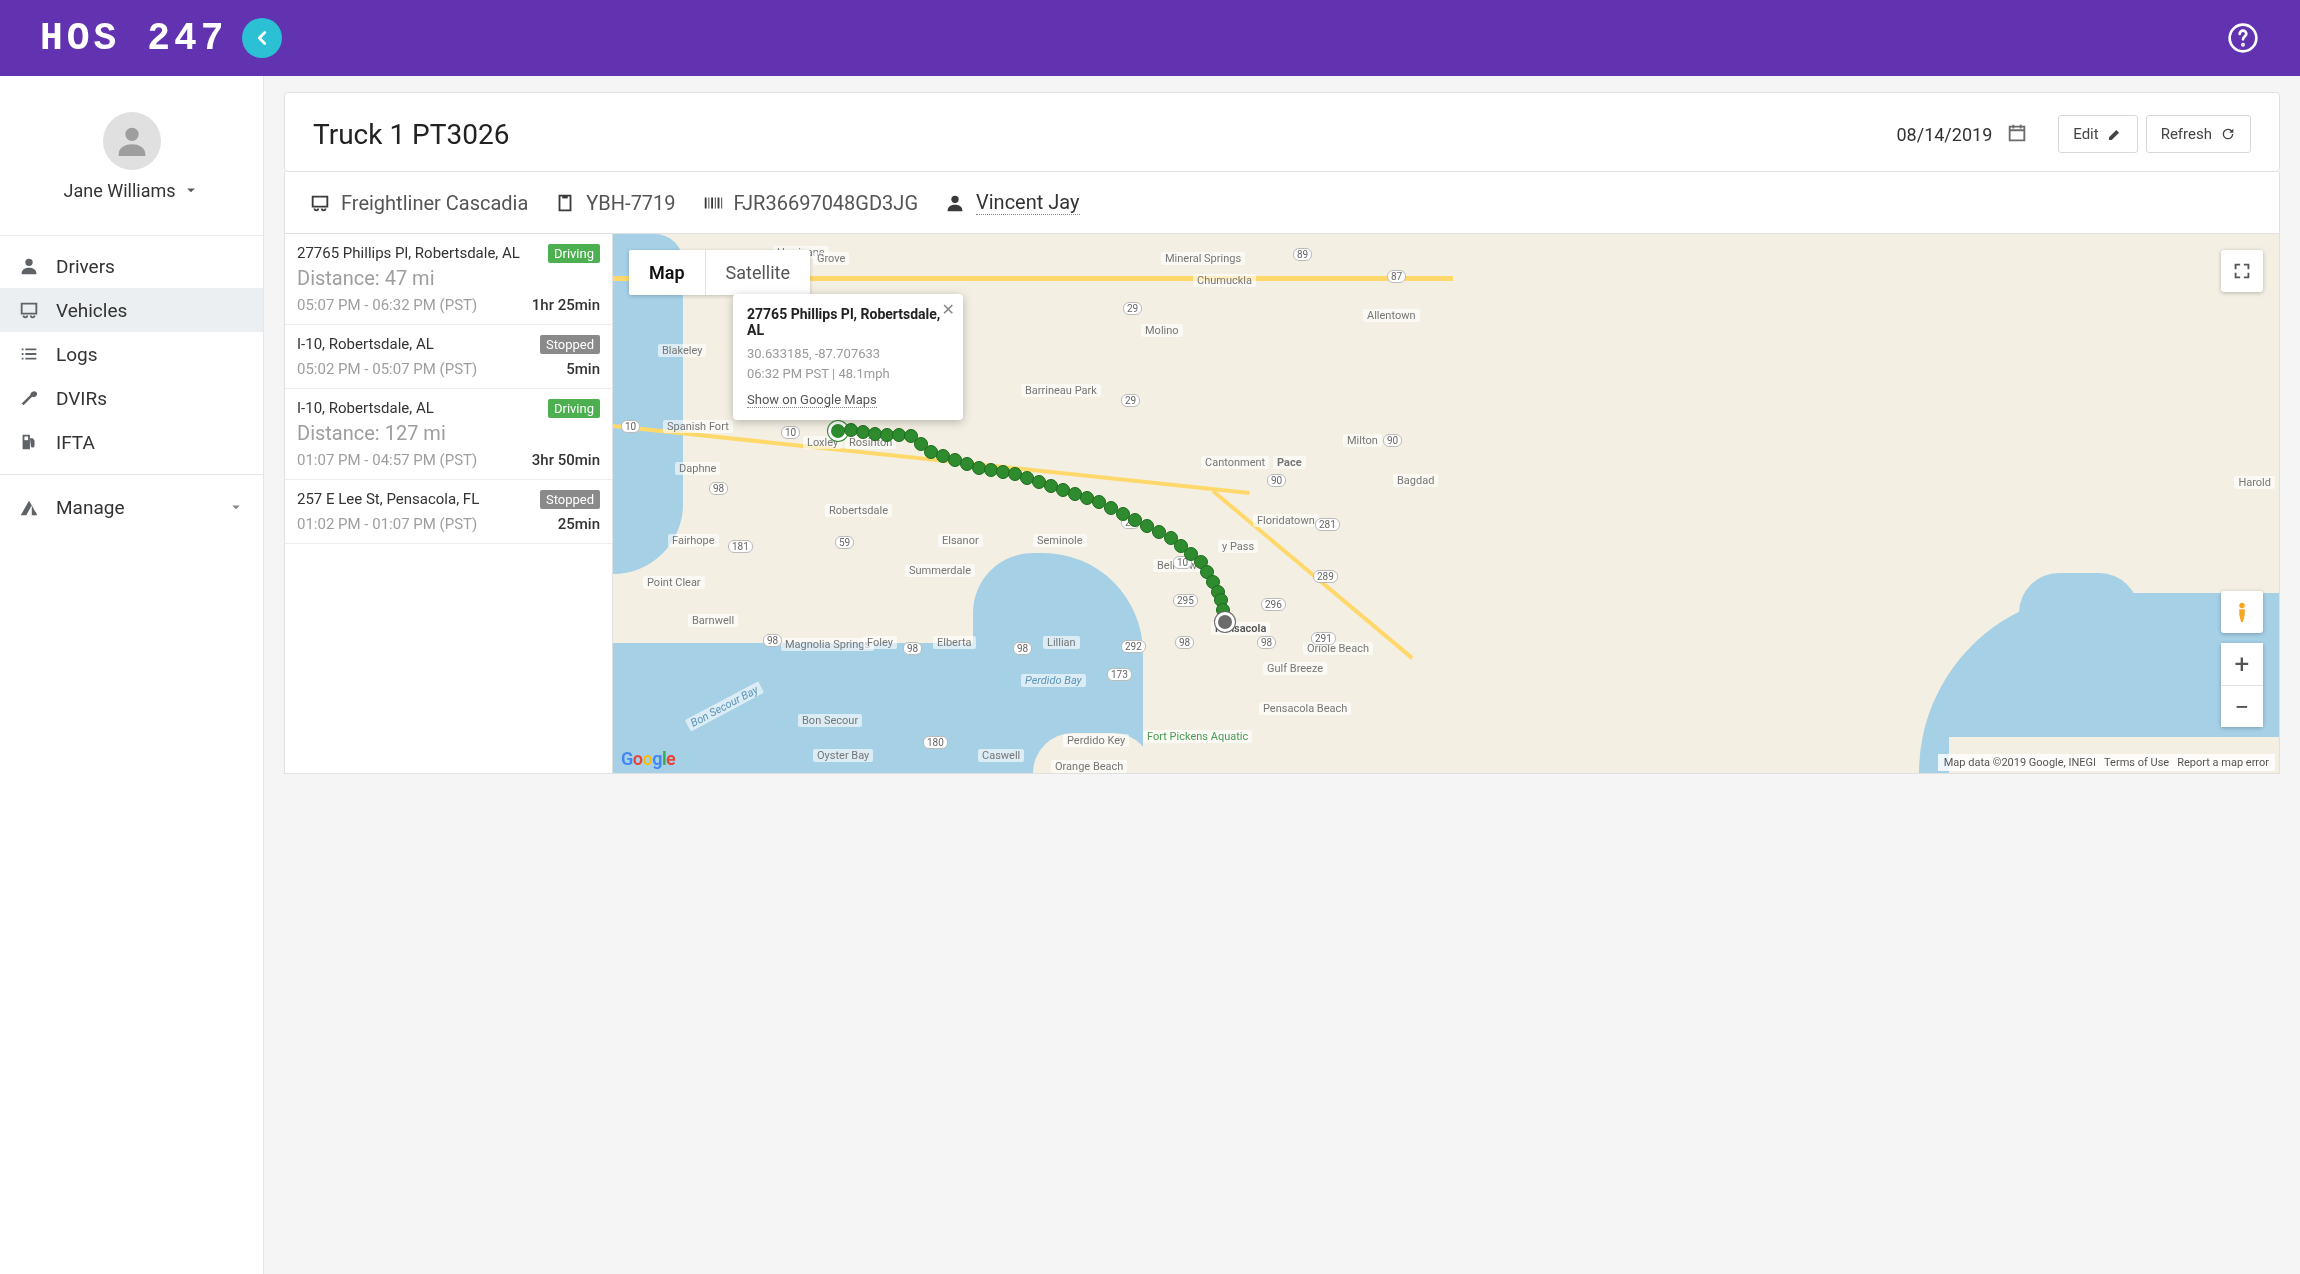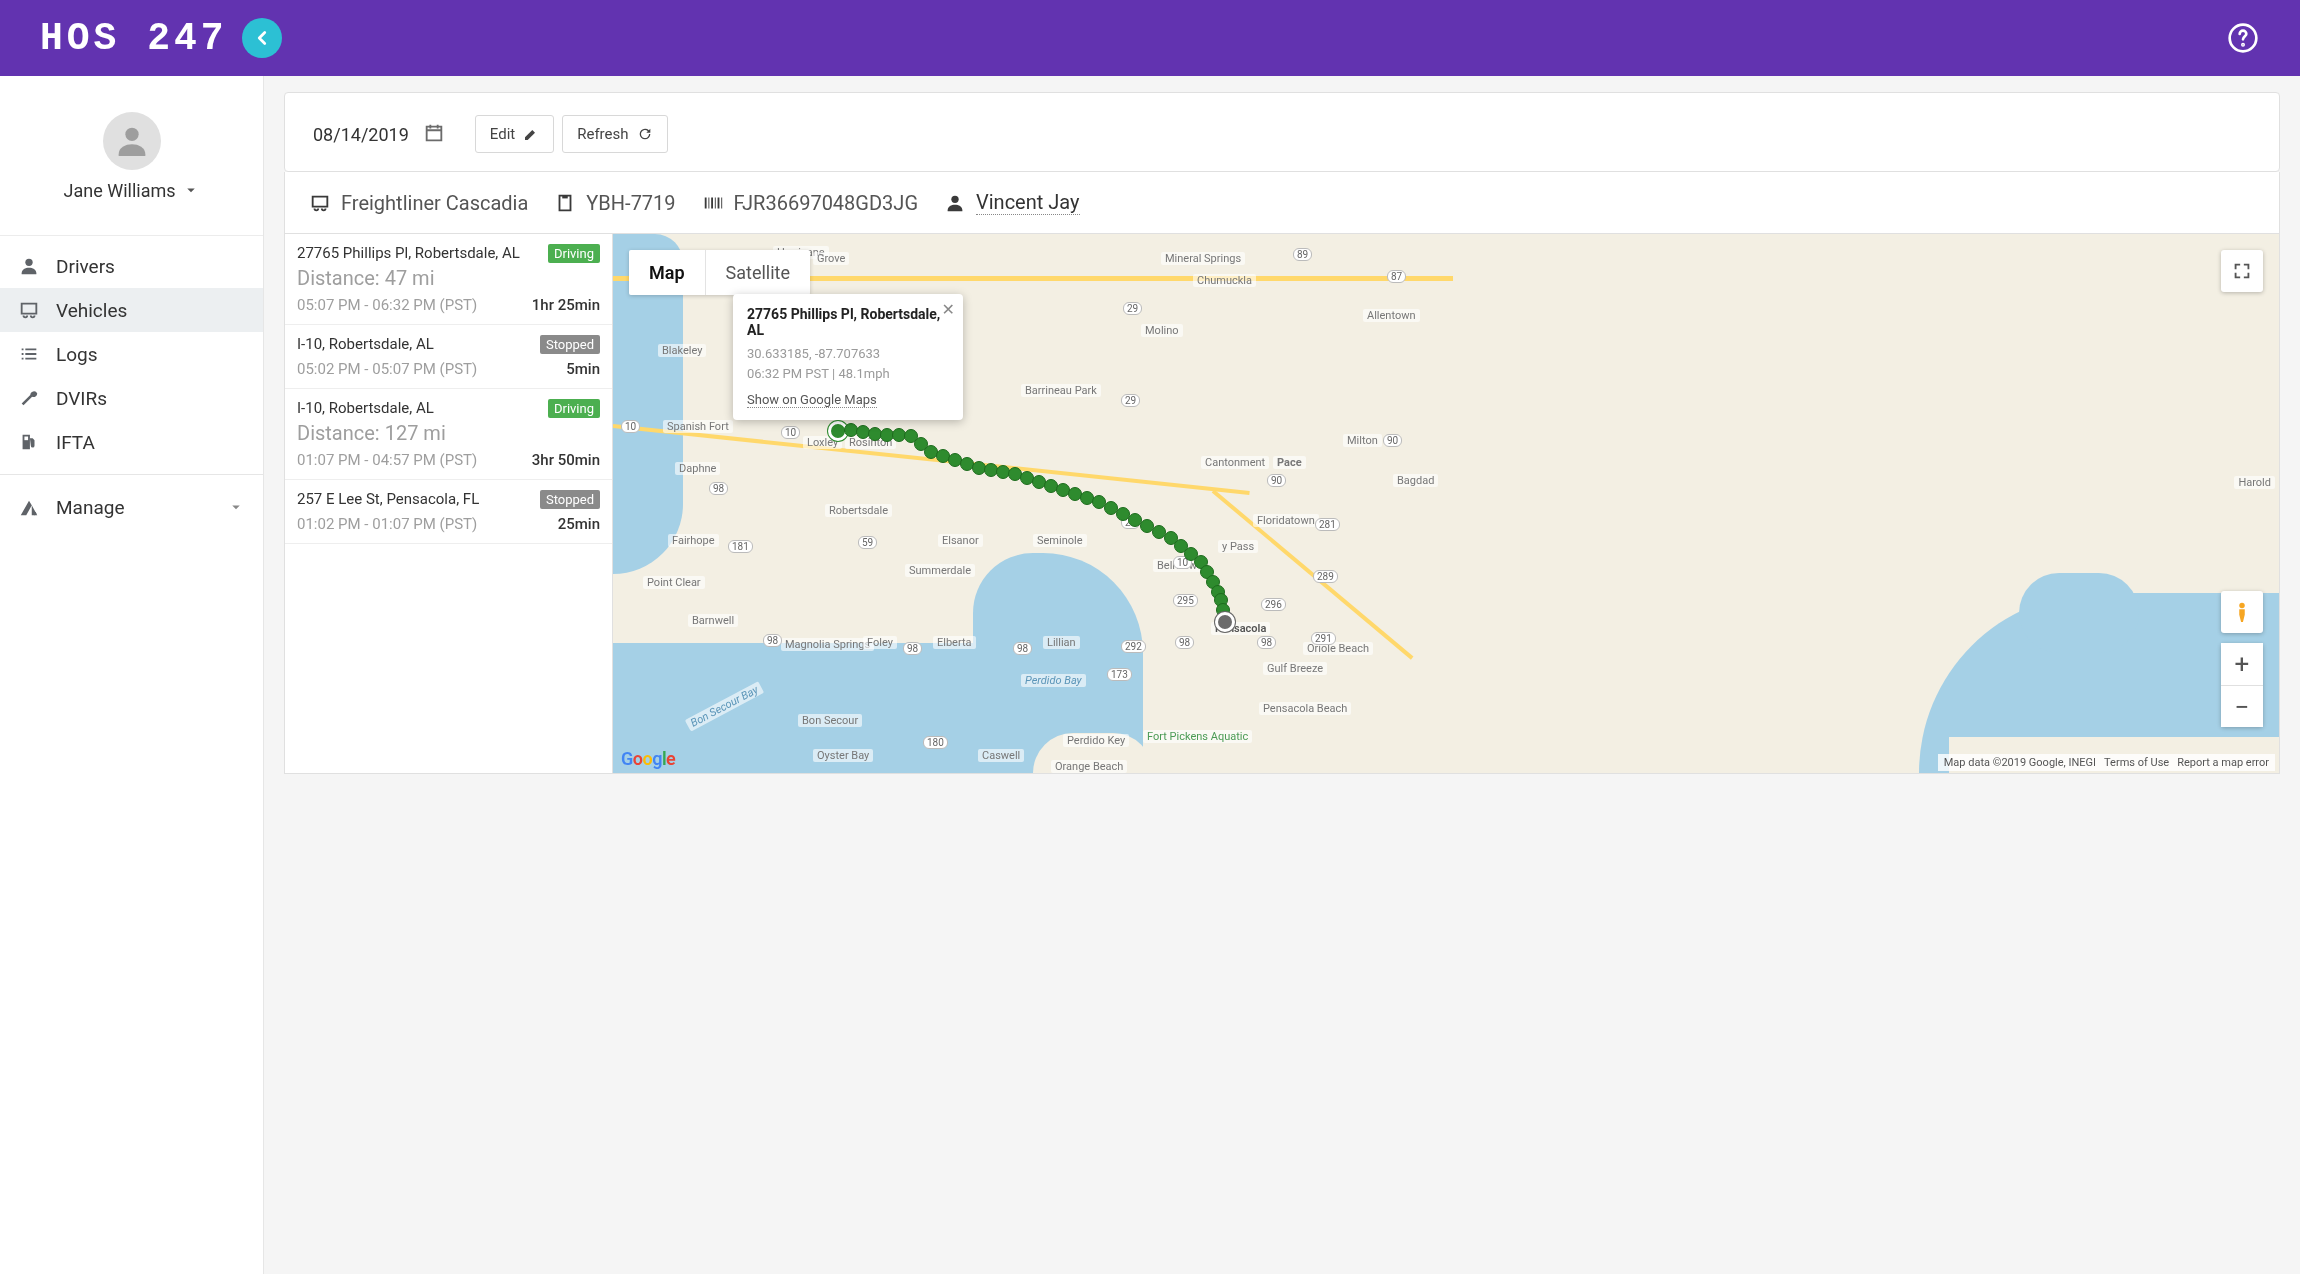--- a/index.html
+++ b/index.html
@@ -197,20 +197,21 @@
           <svg viewBox="0 0 24 24" style="width:18px;height:18px;fill:#888;">
               <path d="M7 10l5 5 5-5z"></path>
             </svg>
         </div>
       </div>
     </div>
 
     <div class="content">
       <div class="card">
         <div class="header-row">
+          <div class="page-title">Truck 1 PT3026</div>
           <div class="date-label">08/14/2019</div>
           <div class="cal-ic">
             <svg viewBox="0 0 24 24">
                 <path d="M4 5h16v15H4z" fill="none" stroke="#6b6b6b" stroke-width="2"></path>
                 <path d="M4 9h16M8 3v4M16 3v4" stroke="#6b6b6b" stroke-width="2"></path>
               </svg>
           </div>
           <div class="btn">
             <span>Edit</span>
             <svg viewBox="0 0 24 24">
@@ -366,21 +367,21 @@
             <div class="road-lbl" style="top:408px;left:690px;">Oriole Beach</div>
             <div class="road-lbl" style="top:428px;left:650px;">Gulf Breeze</div>
             <div class="road-lbl" style="top:496px;left:530px;color:#4b9b55;">Fort Pickens Aquatic</div>
             <div class="road-lbl" style="top:440px;left:408px;font-style:italic;color:#5b95b8;">Perdido Bay</div>
             <div class="road-lbl" style="bottom:60px;left:70px;font-style:italic;color:#5b95b8;transform:rotate(-28deg);">Bon Secour Bay</div>
 
             <div class="hwy-shield" style="top:186px;left:8px;">10</div>
             <div class="hwy-shield" style="top:192px;left:168px;">10</div>
             <div class="hwy-shield" style="top:248px;left:96px;">98</div>
             <div class="hwy-shield" style="top:306px;left:115px;">181</div>
-            <div class="hwy-shield" style="top:302px;left:222px;margin-left:23px;">59</div>
+            <div class="hwy-shield" style="top:302px;left:222px;">59</div>
             <div class="hwy-shield" style="top:400px;left:150px;">98</div>
             <div class="hwy-shield" style="top:408px;left:290px;">98</div>
             <div class="hwy-shield" style="top:408px;left:400px;">98</div>
             <div class="hwy-shield" style="top:282px;left:508px;">29</div>
             <div class="hwy-shield" style="top:160px;left:508px;">29</div>
             <div class="hwy-shield" style="top:68px;left:510px;">29</div>
             <div class="hwy-shield" style="top:14px;left:680px;">89</div>
             <div class="hwy-shield" style="top:36px;left:774px;">87</div>
             <div class="hwy-shield" style="top:200px;left:770px;">90</div>
             <div class="hwy-shield" style="top:240px;left:654px;">90</div>

